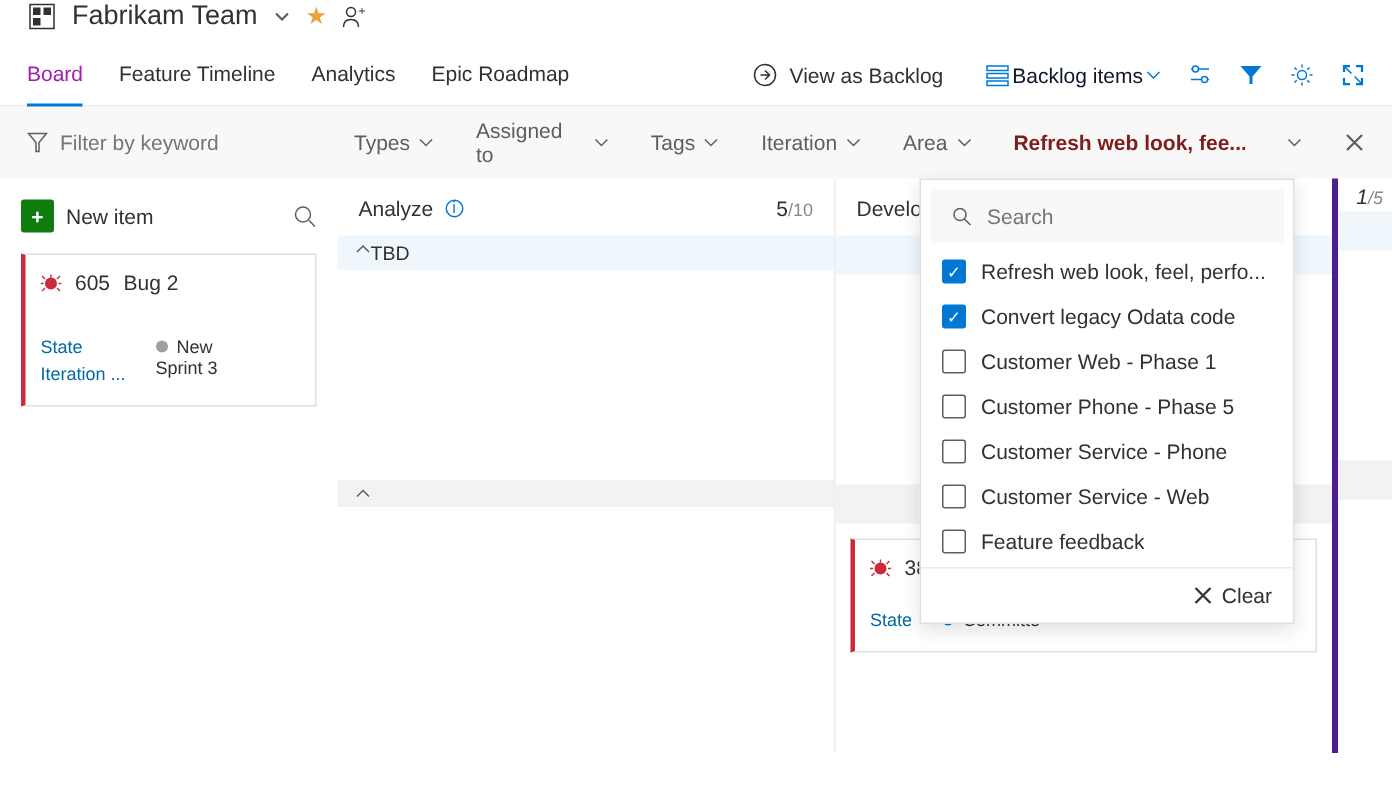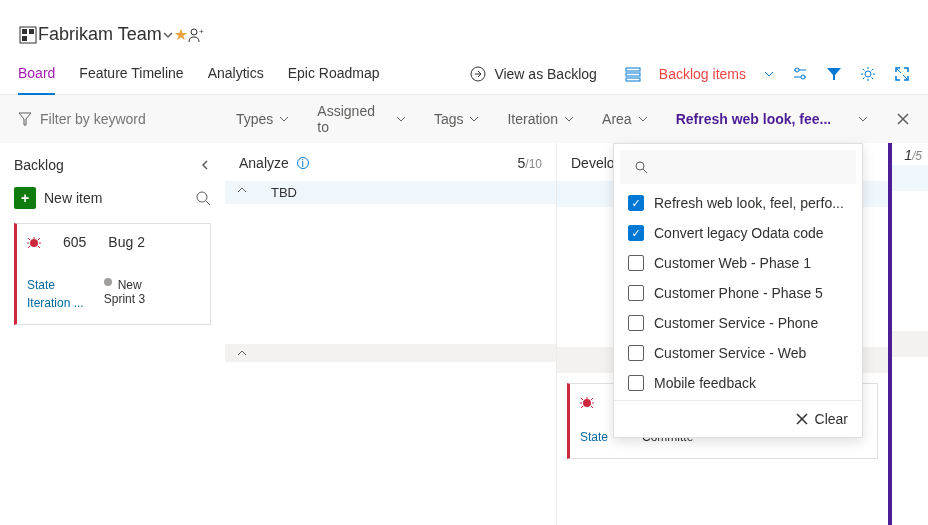--- a/index.html
+++ b/index.html
@@ -1,70 +1,70 @@
 <!DOCTYPE html>
 <html><head>
 <meta charset="utf-8">
 <style>
   * { box-sizing: border-box; margin: 0; padding: 0; }
   body { font-family: "Segoe UI", -apple-system, sans-serif; font-size: 14px; color: #323130; background: #fff; width: 928px; height: 525px; overflow: hidden; }
   
   
-  .header { display: flex; align-items: center; padding: 24px 18px 8px; }
+  .header { display: flex; align-items: center; padding: 0 18px 8px; gap: 10px; }
   .team-icon { width: 20px; height: 20px; display:inline-flex; align-items:center; justify-content:center; }
   .team-name { font-size: 18px; font-weight: 400; }
   .chev-down { color: #605e5c; }
   .star-icon { color: #e8a33d; font-size: 16px; }
   .people-icon { color: #323130; font-size: 16px; }
 
   
   .tabs { display: flex; align-items: center; padding: 0 18px; border-bottom: 1px solid #edebe9; height: 42px; }
   .tab { margin-right: 24px; font-size: 14px; color: #323130; cursor: pointer; height: 42px; display: flex; align-items: center; border-bottom: 2px solid transparent; }
   .tab.active { color: #a21caf; border-bottom-color: #0078d4; font-weight: 400; }
   .spacer { flex: 1; }
   .view-backlog { display: flex; align-items: center; gap: 8px; cursor: pointer; }
   .right-tools { display: flex; align-items: center; gap: 18px; margin-left: 28px; }
-  .backlog-items { display: flex; align-items: center; gap: 18px; color: #ef4444; cursor: pointer; }
+  .backlog-items { display: flex; align-items: center; gap: 2px; color: #0f172a; cursor: pointer; }
   .tool-icon { width: 16px; height: 16px; color: #0078d4; cursor: pointer; display:inline-flex; align-items:center; justify-content:center; }
 
   
   .filter-bar { display: flex; align-items: center; background: #f8f8f8; height: 48px; padding: 0 18px; gap: 28px; }
   .filter-input-wrap { display: flex; align-items: center; gap: 8px; color: #605e5c; }
   .filter-input { border: none; background: transparent; outline: none; font-size: 14px; color: #6d28d9; width: 140px; }
   .filter-chip { display: flex; align-items: center; gap: 6px; color: #605e5c; cursor: pointer; }
-  .filter-chip.bold { color: #4c1d95; font-weight: 600; max-width: 180px; white-space: nowrap; overflow: hidden; text-overflow: ellipsis; }
+  .filter-chip.bold { color: #7f1d1d; font-weight: 600; max-width: 180px; white-space: nowrap; overflow: hidden; text-overflow: ellipsis; }
   .close-x { color: #605e5c; cursor: pointer; font-size: 16px; margin-left: auto; }
 
   
   .main { display: flex; height: calc(525px - 52px - 42px - 48px); }
   .sidebar { width: 225px; padding: 14px 14px; border-right: none; }
   .sidebar-head { display: flex; align-items: center; justify-content: space-between; margin-bottom: 14px; }
   .new-item-row { display: flex; align-items: center; justify-content: space-between; margin-bottom: 14px; }
   .new-item { display: flex; align-items: center; gap: 8px; }
   .plus-btn { width: 22px; height: 22px; background: #107c10; color: #fff; display: flex; align-items: center; justify-content: center; font-weight: bold; border-radius: 2px; }
   .search-icon { color: #605e5c; }
 
   .card { border: 1px solid #e1dfdd; border-left: 3px solid #cc293d; padding: 10px 10px 10px 10px; background: #fff; }
-  .card-title-row { display: flex; align-items: center; gap: 22px; margin-bottom: 28px; }
+  .card-title-row { display: flex; align-items: center; gap: 9px; margin-bottom: 28px; }
   .bug-icon { color: #cc293d; font-size: 13px; }
   .card-id { font-weight: 400; color: #323130; }
   .card-meta { display: flex; gap: 20px; font-size: 12px; color: #605e5c; }
   .meta-col .label { color: #0369a1; margin-bottom: 4px; }
-  .meta-col .val { color: #323130; display:flex; gap:6px; }
+  .meta-col .val { color: #323130; display:flex; align-items:center; gap:6px; }
   .state-dot { width: 8px; height: 8px; border-radius: 50%; background: #a19f9d; display: inline-block; }
   .state-dot.blue { background: #0078d4; }
 
   .columns { flex: 1; display: flex; position: relative; }
   .col { flex: 1; border-left: 1px solid #edebe9; padding: 0; }
   .col:first-child { border-left: none; }
   .col-head { display: flex; align-items: center; justify-content: flex-start; padding: 12px 14px 10px; gap: 8px; position: relative; }
   .col-head .count { position: absolute; right: 14px; font-size: 14px; color: #323130; }
   .col-head .count .denom { color: #8a8886; font-size: 12px; }
   .info-icon { color: #0078d4; font-size: 11px; border: 1px solid #0078d4; border-radius: 50%; width: 12px; height: 12px; display: inline-flex; align-items: center; justify-content: center; line-height: 1; }
-  .swimlane { background: #eff6fc; padding: 4px 12px; display: flex; align-items: flex-start; gap: 24px; font-size: 13px; }
+  .swimlane { background: #eff6fc; padding: 4px 12px; display: flex; align-items: flex-start; gap: 0; font-size: 13px; }
   .swimlane.gray { background: #f3f2f1; }
   .col-body { padding: 10px; min-height: 140px; }
 
   .card.dev { border-left-color: #cc293d; background:#fff; }
 
   
   .popover { position: absolute; top: 0px; left: 388px; width: 250px; background: #fff; border: 1px solid #e1dfdd; box-shadow: 0 4px 12px rgba(0,0,0,0.12); z-index: 10; }
   .pop-search { display: flex; align-items: center; gap: 10px; padding: 10px 14px; border-bottom: none; background:#f8f8f8; margin:6px 6px 2px; }
   .pop-search input { border: none; outline: none; font-size: 14px; flex: 1; background:transparent; }
   .pop-list { max-height: 260px; overflow-y: auto; padding: 2px 0; }
@@ -209,28 +209,20 @@
     </svg>
   <span class="close-x">
     <svg width="14" height="14" viewBox="0 0 14 14">
         <path d="M2 2 L12 12 M12 2 L2 12" stroke="#605e5c" stroke-width="1.5"></path>
       </svg>
   </span>
 </div>
 
 <div class="main">
   <div class="sidebar">
-    <div class="sidebar-head">
-      <span>Backlog</span>
-      <span>
-        <svg width="12" height="12" viewBox="0 0 12 12">
-            <path d="M8 2 L4 6 L8 10" fill="none" stroke="#605e5c" stroke-width="1.5"></path>
-          </svg>
-      </span>
-    </div>
     <div class="new-item-row">
       <div class="new-item">
         <span class="plus-btn">+</span>
         <span>New item</span>
       </div>
       <span class="search-icon">
         <svg width="16" height="16" viewBox="0 0 16 16">
             <circle cx="7" cy="7" r="5" fill="none" stroke="#605e5c"></circle>
             <line x1="11" y1="11" x2="15" y2="15" stroke="#605e5c"></line>
           </svg>
@@ -343,20 +335,21 @@
     </div>
 
     <div class="popover">
       <div class="pop-search">
         <span>
           <svg width="14" height="14" viewBox="0 0 14 14">
               <circle cx="6" cy="6" r="4" fill="none" stroke="#605e5c"></circle>
               <line x1="9" y1="9" x2="13" y2="13" stroke="#605e5c"></line>
             </svg>
         </span>
+        <input placeholder="Search" style="">
       </div>
       <div class="pop-list">
         <div class="pop-item">
             <span class="checkbox checked">✓</span>
             <span class="pop-item-label">Refresh web look, feel, perfo...</span>
           </div>
         <div class="pop-item">
             <span class="checkbox checked">✓</span>
             <span class="pop-item-label">Convert legacy Odata code</span>
           </div>
@@ -371,21 +364,21 @@
         <div class="pop-item">
             <span class="checkbox"></span>
             <span class="pop-item-label">Customer Service - Phone</span>
           </div>
         <div class="pop-item">
             <span class="checkbox"></span>
             <span class="pop-item-label">Customer Service - Web</span>
           </div>
         <div class="pop-item">
             <span class="checkbox"></span>
-            <span class="pop-item-label">Mobile feedback</span>
+            <span class="pop-item-label">Feature feedback</span>
           </div>
       </div>
       <div class="pop-footer">
         <svg width="14" height="14" viewBox="0 0 14 14">
             <path d="M2 2 L12 12 M12 2 L2 12" stroke="#323130" stroke-width="1.5"></path>
           </svg>
         <span>Clear</span>
       </div>
     </div>
 

